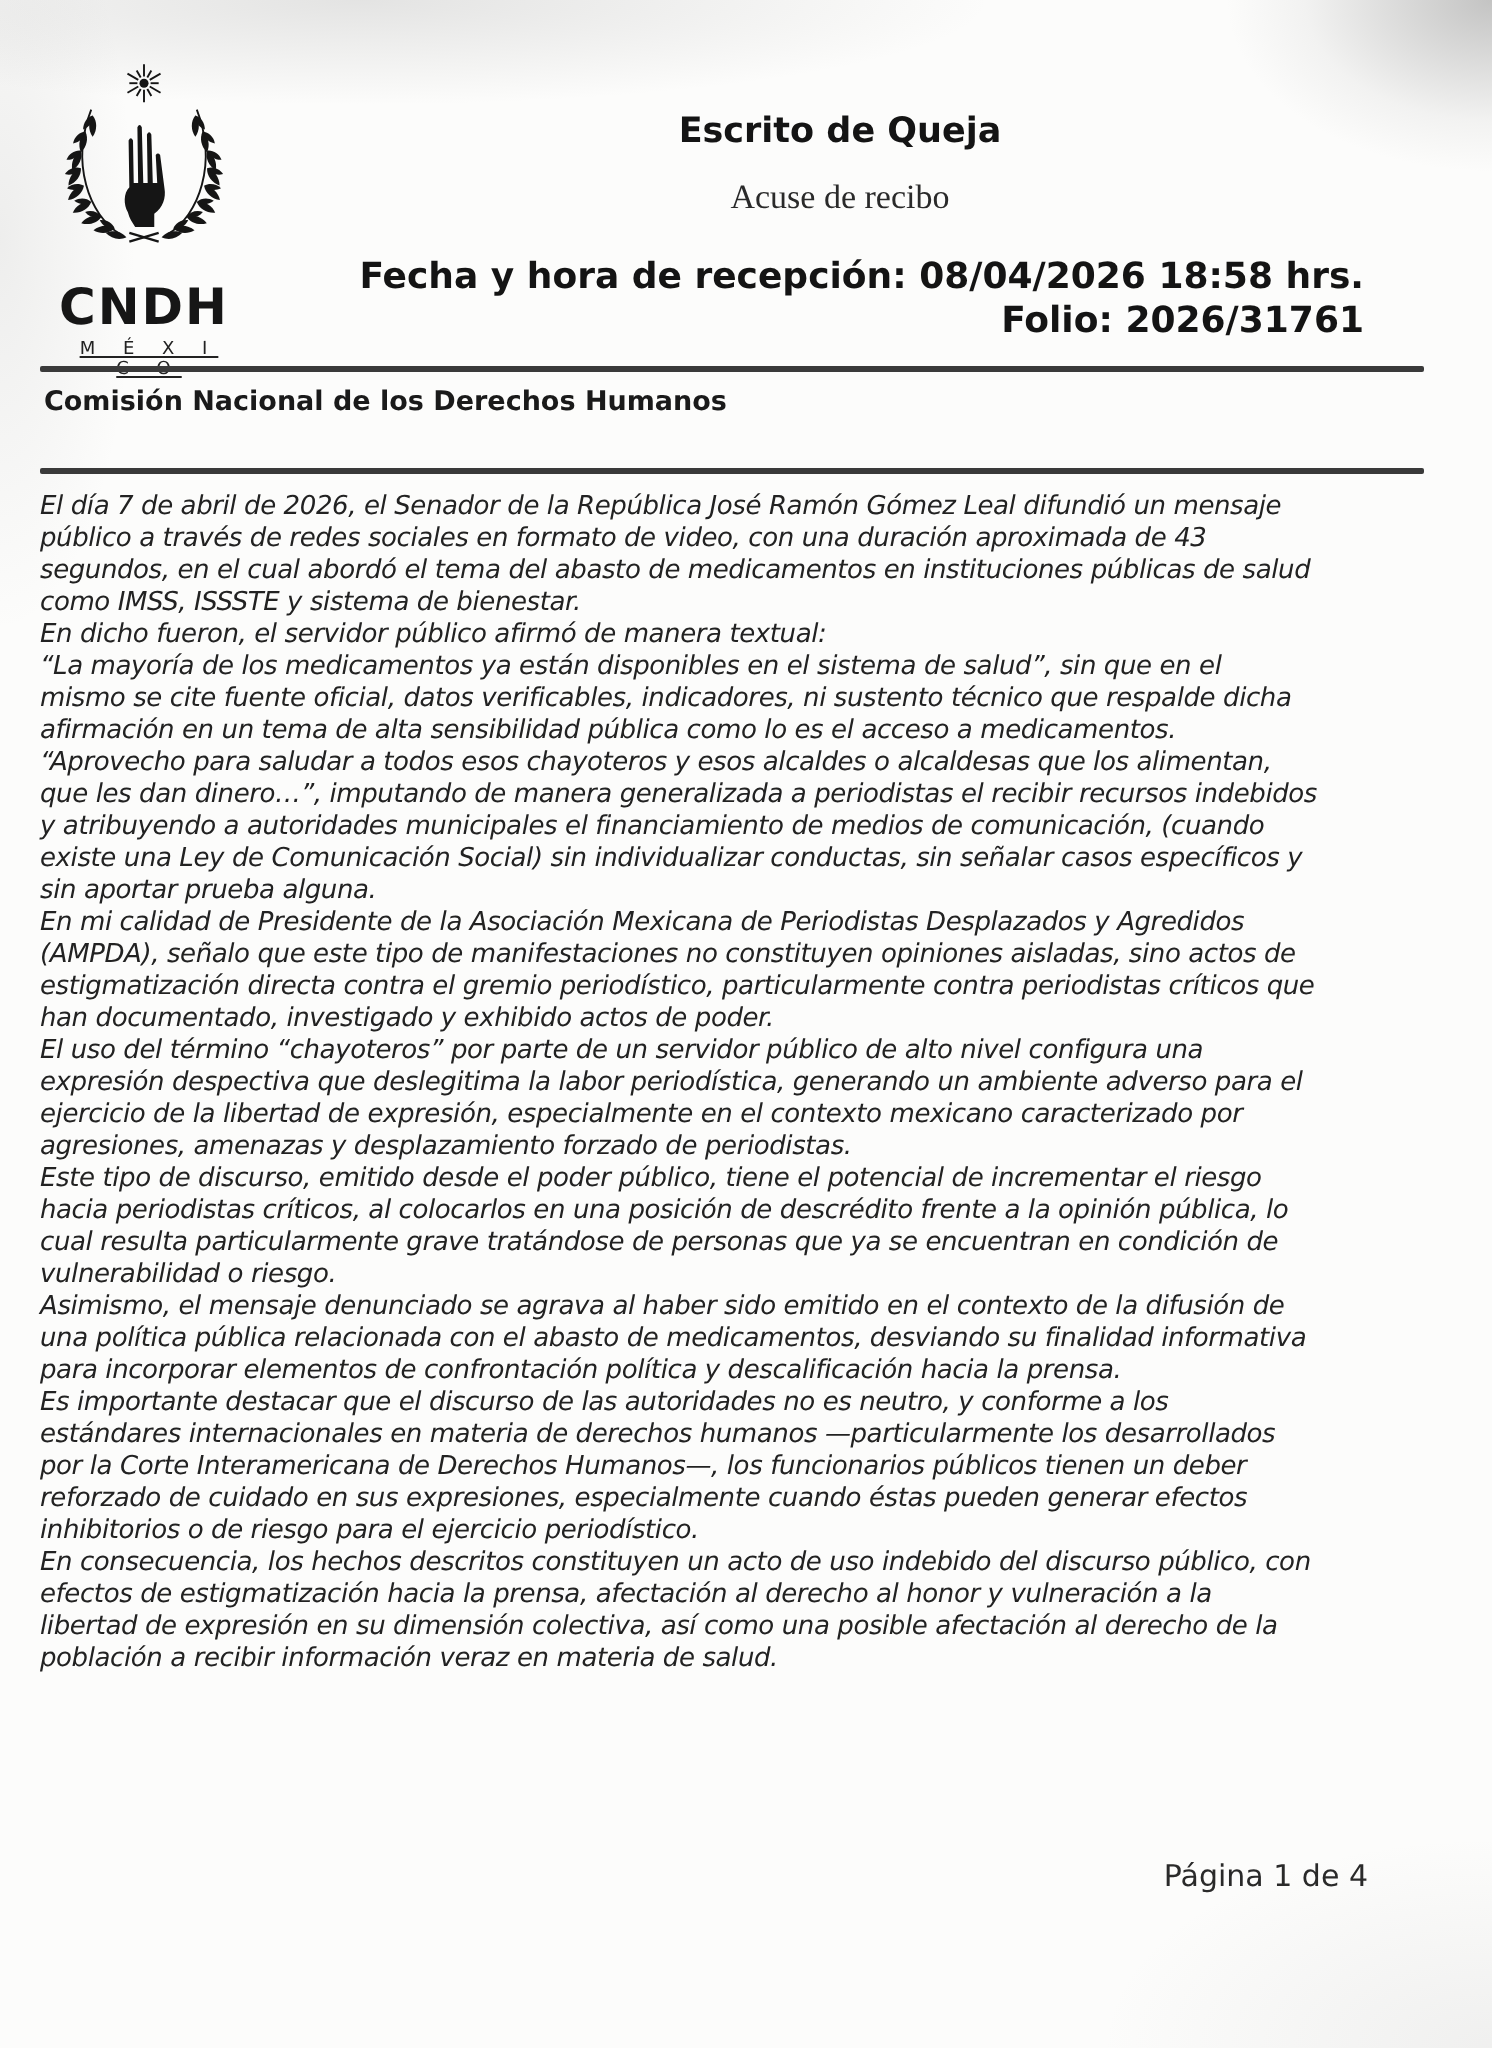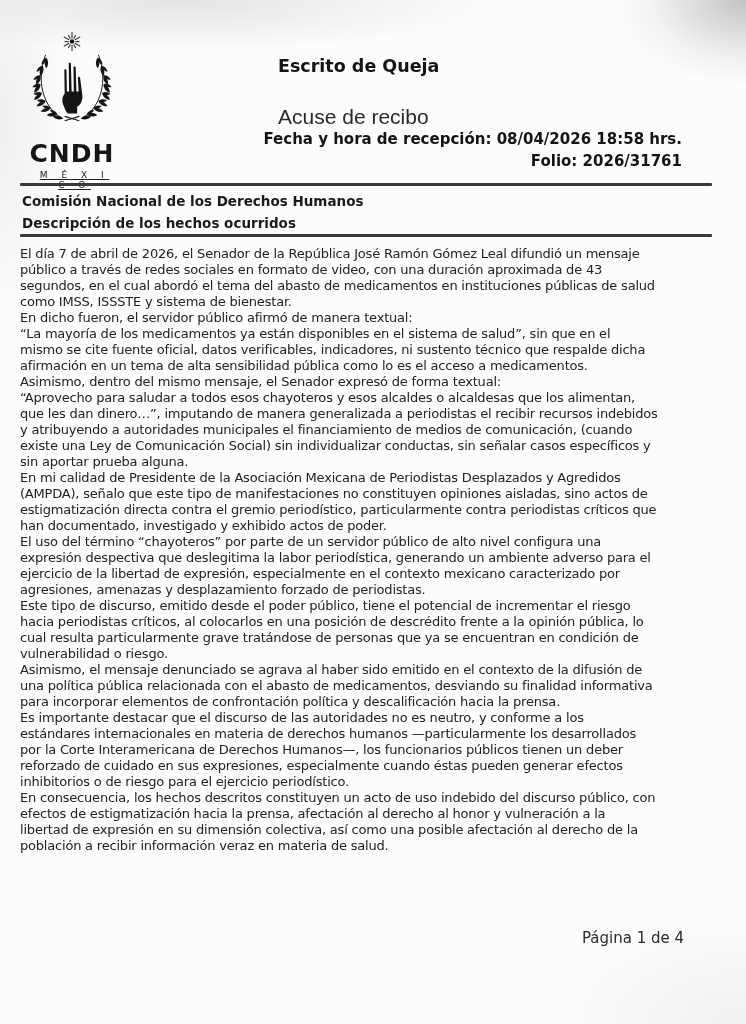--- a/index.html
+++ b/index.html
@@ -15,35 +15,35 @@
       radial-gradient(420px 70px  at 180px 0px,  rgba(140,140,140,.22), rgba(0,0,0,0) 75%),
       radial-gradient(90px 260px  at 0px 120px,  rgba(150,150,150,.14), rgba(0,0,0,0) 75%),
       radial-gradient(260px 140px at 746px 1024px, rgba(150,150,150,.12), rgba(0,0,0,0) 75%),
       #fcfcfb;
   }
   
   .logo-block{position:absolute;left:26px;top:30px;width:92px;text-align:center;}
   .emblem{display:block;margin:0 auto;}
   .acronym{font-weight:bold;font-size:25px;letter-spacing:1px;line-height:24px;margin-top:14px;color:#161616;}
   .country{font-size:9px;letter-spacing:5.5px;margin-top:4px;padding-left:5px;color:#222;text-decoration:underline;}
-  .title-block{position:absolute;left:278px;top:56px;width:284px;}
+  .title-block{position:absolute;left:278px;top:56px;width:284px;text-align:center;}
   .doc-title{font-weight:bold;font-size:17.5px;color:#141414;}
-  .doc-subtitle{font-family:Liberation Sans, sans-serif;font-size:21px;margin-top:29px;color:#2a2a2a;}
-  .meta-block{position:absolute;right:64px;top:128px;text-align:right;font-weight:bold;font-size:15px;line-height:22px;color:#141414;}
+  .doc-subtitle{font-family:Liberation Serif, serif;font-size:17px;margin-top:13px;color:#2a2a2a;}
+  .meta-block{position:absolute;right:64px;top:128px;text-align:right;font-weight:bold;font-size:18px;line-height:22px;color:#141414;}
   
   .rule{position:absolute;left:20px;width:692px;height:3px;background:#3a3a3a;border-radius:1px;}
   .rule-top{top:183px;}
   .rule-bottom{top:234px;}
   .sec-head{position:absolute;left:22px;font-weight:bold;font-size:13.5px;color:#1a1a1a;text-align:right;}
   .sec-org{top:193px;}
   .sec-title{top:215px;}
   
   .body-text{
     position:absolute;left:20px;top:246px;width:716px;
-    font-size:13px;line-height:16px;letter-spacing:-0.2px;color:#222;
+    font-size:13px;line-height:16px;letter-spacing:-0.2px;color:#222;font-style:italic;
   }
   .body-text p{margin:0;white-space:pre-line;}
   
   .page-footer{position:absolute;right:62px;top:929px;font-size:15px;color:#2a2a2a;}
 </style>
 </head>
 <body>
 
 <div class="page">
 
@@ -138,33 +138,31 @@
       <span>08/04/2026 18:58 hrs.</span>
     </div>
     <div>
       <span>Folio:</span>
       <span>2026/31761</span>
     </div>
   </div>
 
   <div class="rule rule-top"></div>
   <div class="sec-head sec-org">Comisión Nacional de los Derechos Humanos</div>
-  <div class="sec-head sec-title">Descripción de los hechos ocurridos</div>
   <div class="rule rule-bottom"></div>
 
   <main class="body-text">
     <p>El día 7 de abril de 2026, el Senador de la República José Ramón Gómez Leal difundió un mensaje
 público a través de redes sociales en formato de video, con una duración aproximada de 43
 segundos, en el cual abordó el tema del abasto de medicamentos en instituciones públicas de salud
 como IMSS, ISSSTE y sistema de bienestar.</p>
     <p>En dicho fueron, el servidor público afirmó de manera textual:</p>
     <p>“La mayoría de los medicamentos ya están disponibles en el sistema de salud”, sin que en el
 mismo se cite fuente oficial, datos verificables, indicadores, ni sustento técnico que respalde dicha
 afirmación en un tema de alta sensibilidad pública como lo es el acceso a medicamentos.</p>
-    <p>Asimismo, dentro del mismo mensaje, el Senador expresó de forma textual:</p>
     <p>“Aprovecho para saludar a todos esos chayoteros y esos alcaldes o alcaldesas que los alimentan,
 que les dan dinero…”, imputando de manera generalizada a periodistas el recibir recursos indebidos
 y atribuyendo a autoridades municipales el financiamiento de medios de comunicación, (cuando
 existe una Ley de Comunicación Social) sin individualizar conductas, sin señalar casos específicos y
 sin aportar prueba alguna.</p>
     <p>En mi calidad de Presidente de la Asociación Mexicana de Periodistas Desplazados y Agredidos
 (AMPDA), señalo que este tipo de manifestaciones no constituyen opiniones aisladas, sino actos de
 estigmatización directa contra el gremio periodístico, particularmente contra periodistas críticos que
 han documentado, investigado y exhibido actos de poder.</p>
     <p>El uso del término “chayoteros” por parte de un servidor público de alto nivel configura una

